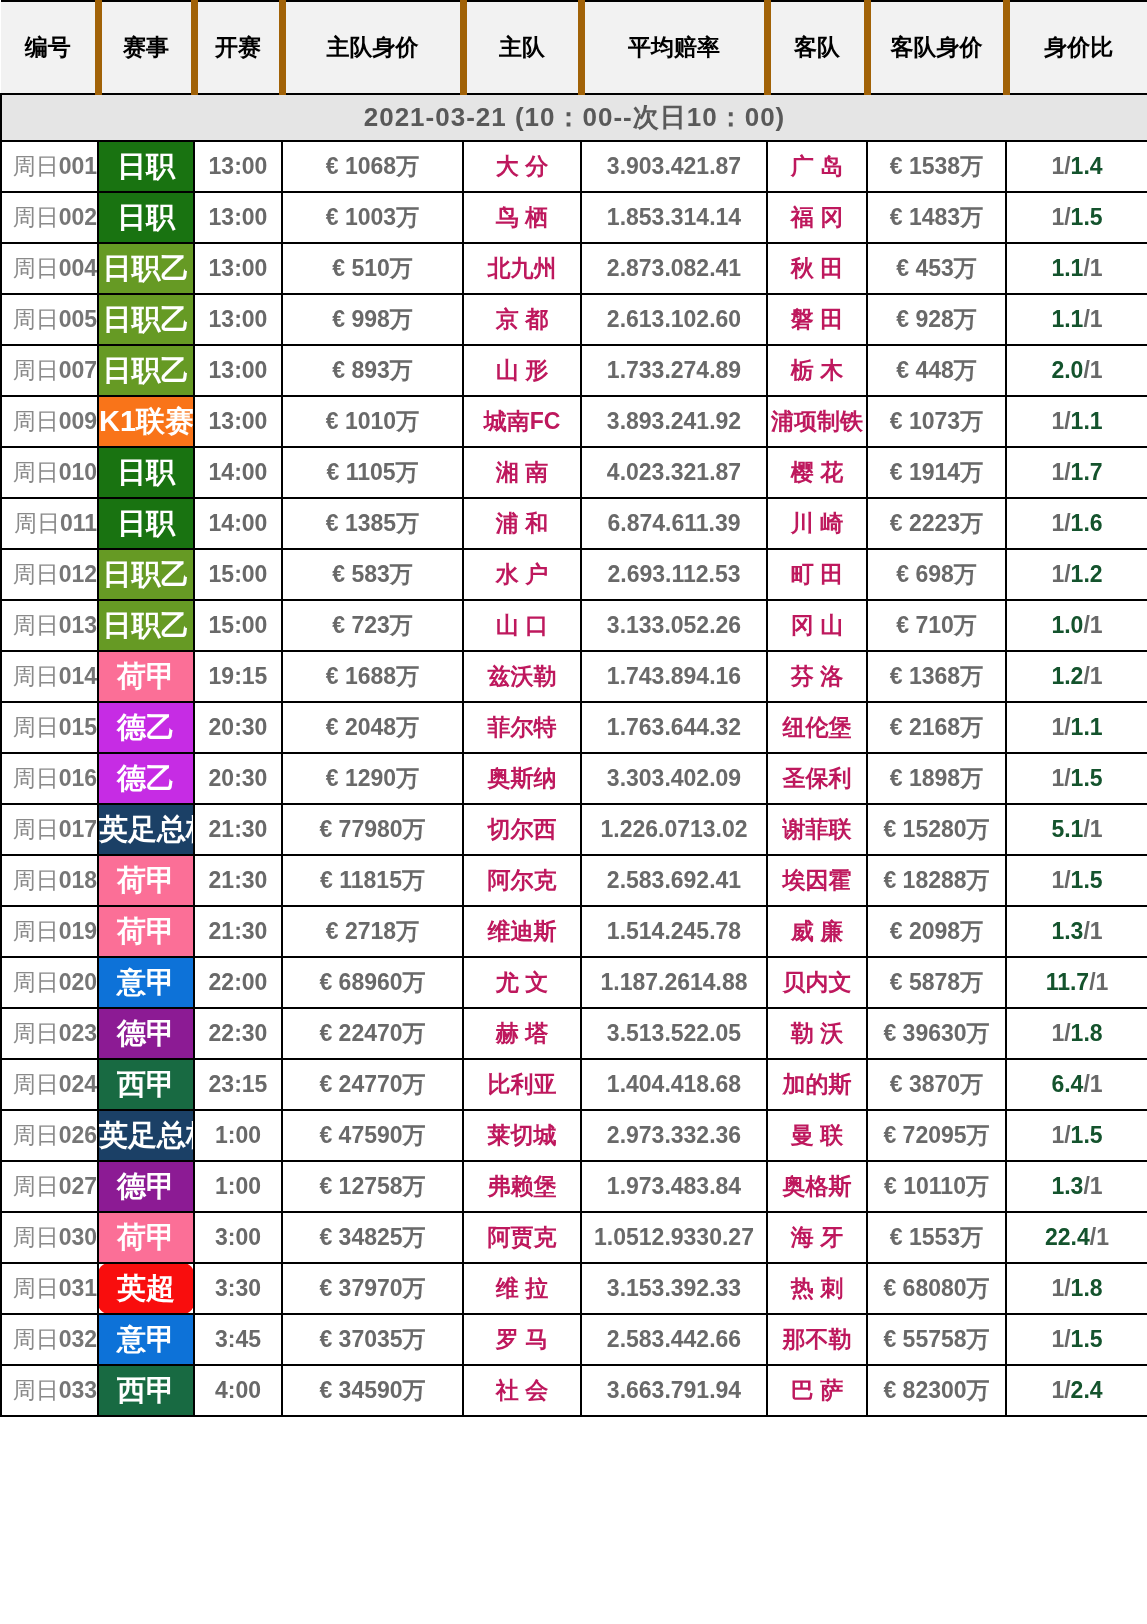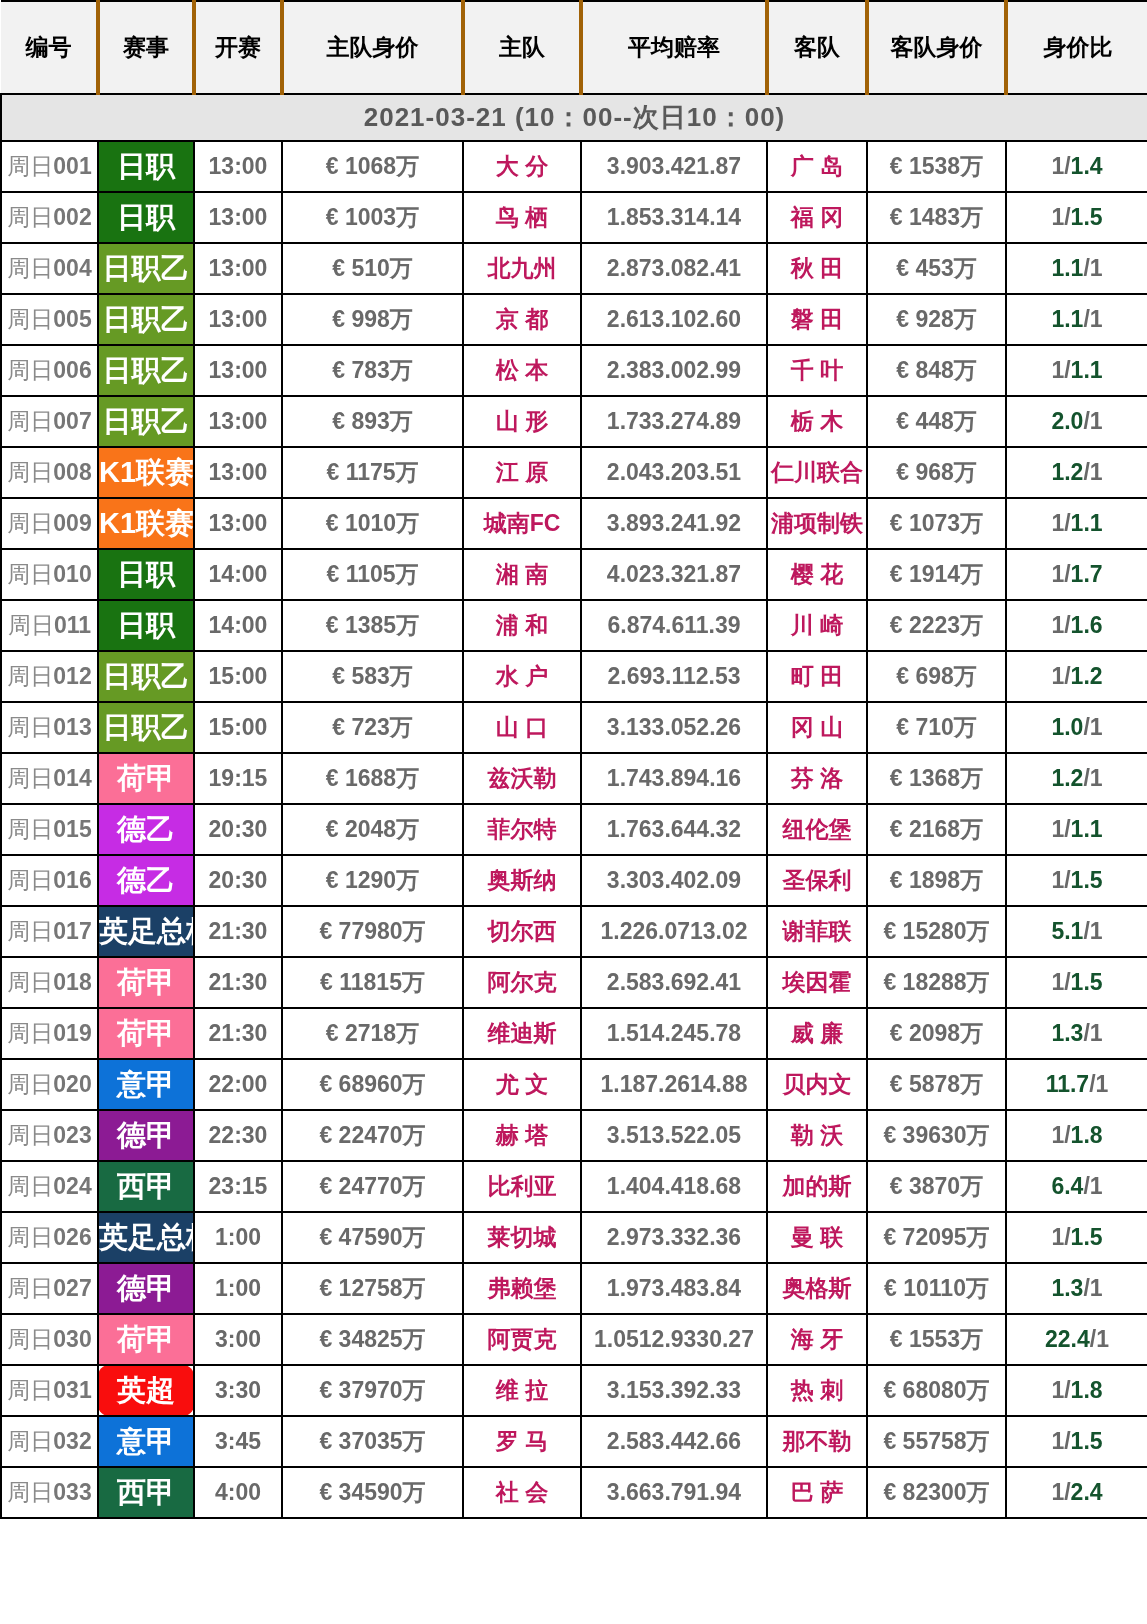--- a/index.html
+++ b/index.html
@@ -17,21 +17,21 @@
     background: #f2f2f2;
     border-top: 2px solid #000;
     height: 91px;
     font-size: 23px;
     font-weight: bold;
     color: #000;
     text-align: center;
     vertical-align: middle;
     padding: 0;
   }
-  thead th + th { border-left: 4px solid #a16207; }
+  thead th + th { border-left: 7px solid #a16207; }
   
   td.date-cell {
     border: 2px solid #000;
     height: 45px;
     text-align: center;
     vertical-align: middle;
     font-size: 26px;
     font-weight: bold;
     color: #595959;
     background: #e5e5e5;
@@ -43,21 +43,21 @@
     height: 49px;
     text-align: center;
     vertical-align: middle;
     font-size: 23px;
     font-weight: bold;
     color: #696969;
     padding: 0;
     overflow: hidden;
     white-space: nowrap;
   }
-  td.id-cell { color: #808080; }
+  td.id-cell { color: #808080; text-align: right; }
   .id-prefix { font-weight: normal; color: #8a8a8a; }
   .id-code   { font-weight: bold;   color: #767676; }
   td.league-cell { color: #ffffff; font-size: 29px; }
   td.time-cell, td.value-cell, td.odds-cell { color: #696969; }
   td.team-cell { color: #be185d; }
   .ratio-gray   { color: #696969; }
   .ratio-accent { color: #14532d; }
 </style>
 </head>
 <body>
@@ -151,67 +151,37 @@
     <td class="value-cell">€ 998万</td>
     <td class="team-cell">京 都</td>
     <td class="odds-cell">2.613.102.60</td>
     <td class="team-cell">磐 田</td>
     <td class="value-cell">€ 928万</td>
     <td class="ratio-cell">
       <span class="ratio-gray"></span><span class="ratio-accent">1.1</span><span class="ratio-gray">/1</span>
     </td>
   </tr>
 
-  <tr class="data-row">
-    <td class="id-cell">
-      <span class="id-prefix">周日</span><span class="id-code">006</span>
-    </td>
-    <td class="league-cell" style="background-color: rgb(102, 154, 36);">日职乙</td>
-    <td class="time-cell">13:00</td>
-    <td class="value-cell">€ 783万</td>
-    <td class="team-cell">松 本</td>
-    <td class="odds-cell">2.383.002.99</td>
-    <td class="team-cell">千 叶</td>
-    <td class="value-cell">€ 848万</td>
-    <td class="ratio-cell">
-      <span class="ratio-gray">1/</span><span class="ratio-accent">1.1</span><span class="ratio-gray"></span>
-    </td>
-  </tr>
 
   <tr class="data-row">
     <td class="id-cell">
       <span class="id-prefix">周日</span><span class="id-code">007</span>
     </td>
     <td class="league-cell" style="background-color: rgb(102, 154, 36);">日职乙</td>
     <td class="time-cell">13:00</td>
     <td class="value-cell">€ 893万</td>
     <td class="team-cell">山 形</td>
     <td class="odds-cell">1.733.274.89</td>
     <td class="team-cell">栃 木</td>
     <td class="value-cell">€ 448万</td>
     <td class="ratio-cell">
       <span class="ratio-gray"></span><span class="ratio-accent">2.0</span><span class="ratio-gray">/1</span>
     </td>
   </tr>
 
-  <tr class="data-row">
-    <td class="id-cell">
-      <span class="id-prefix">周日</span><span class="id-code">008</span>
-    </td>
-    <td class="league-cell" style="background-color: rgb(249, 116, 25);">K1联赛</td>
-    <td class="time-cell">13:00</td>
-    <td class="value-cell">€ 1175万</td>
-    <td class="team-cell">江 原</td>
-    <td class="odds-cell">2.043.203.51</td>
-    <td class="team-cell">仁川联合</td>
-    <td class="value-cell">€ 968万</td>
-    <td class="ratio-cell">
-      <span class="ratio-gray"></span><span class="ratio-accent">1.2</span><span class="ratio-gray">/1</span>
-    </td>
-  </tr>
 
   <tr class="data-row">
     <td class="id-cell">
       <span class="id-prefix">周日</span><span class="id-code">009</span>
     </td>
     <td class="league-cell" style="background-color: rgb(249, 116, 25);">K1联赛</td>
     <td class="time-cell">13:00</td>
     <td class="value-cell">€ 1010万</td>
     <td class="team-cell">城南FC</td>
     <td class="odds-cell">3.893.241.92</td>

